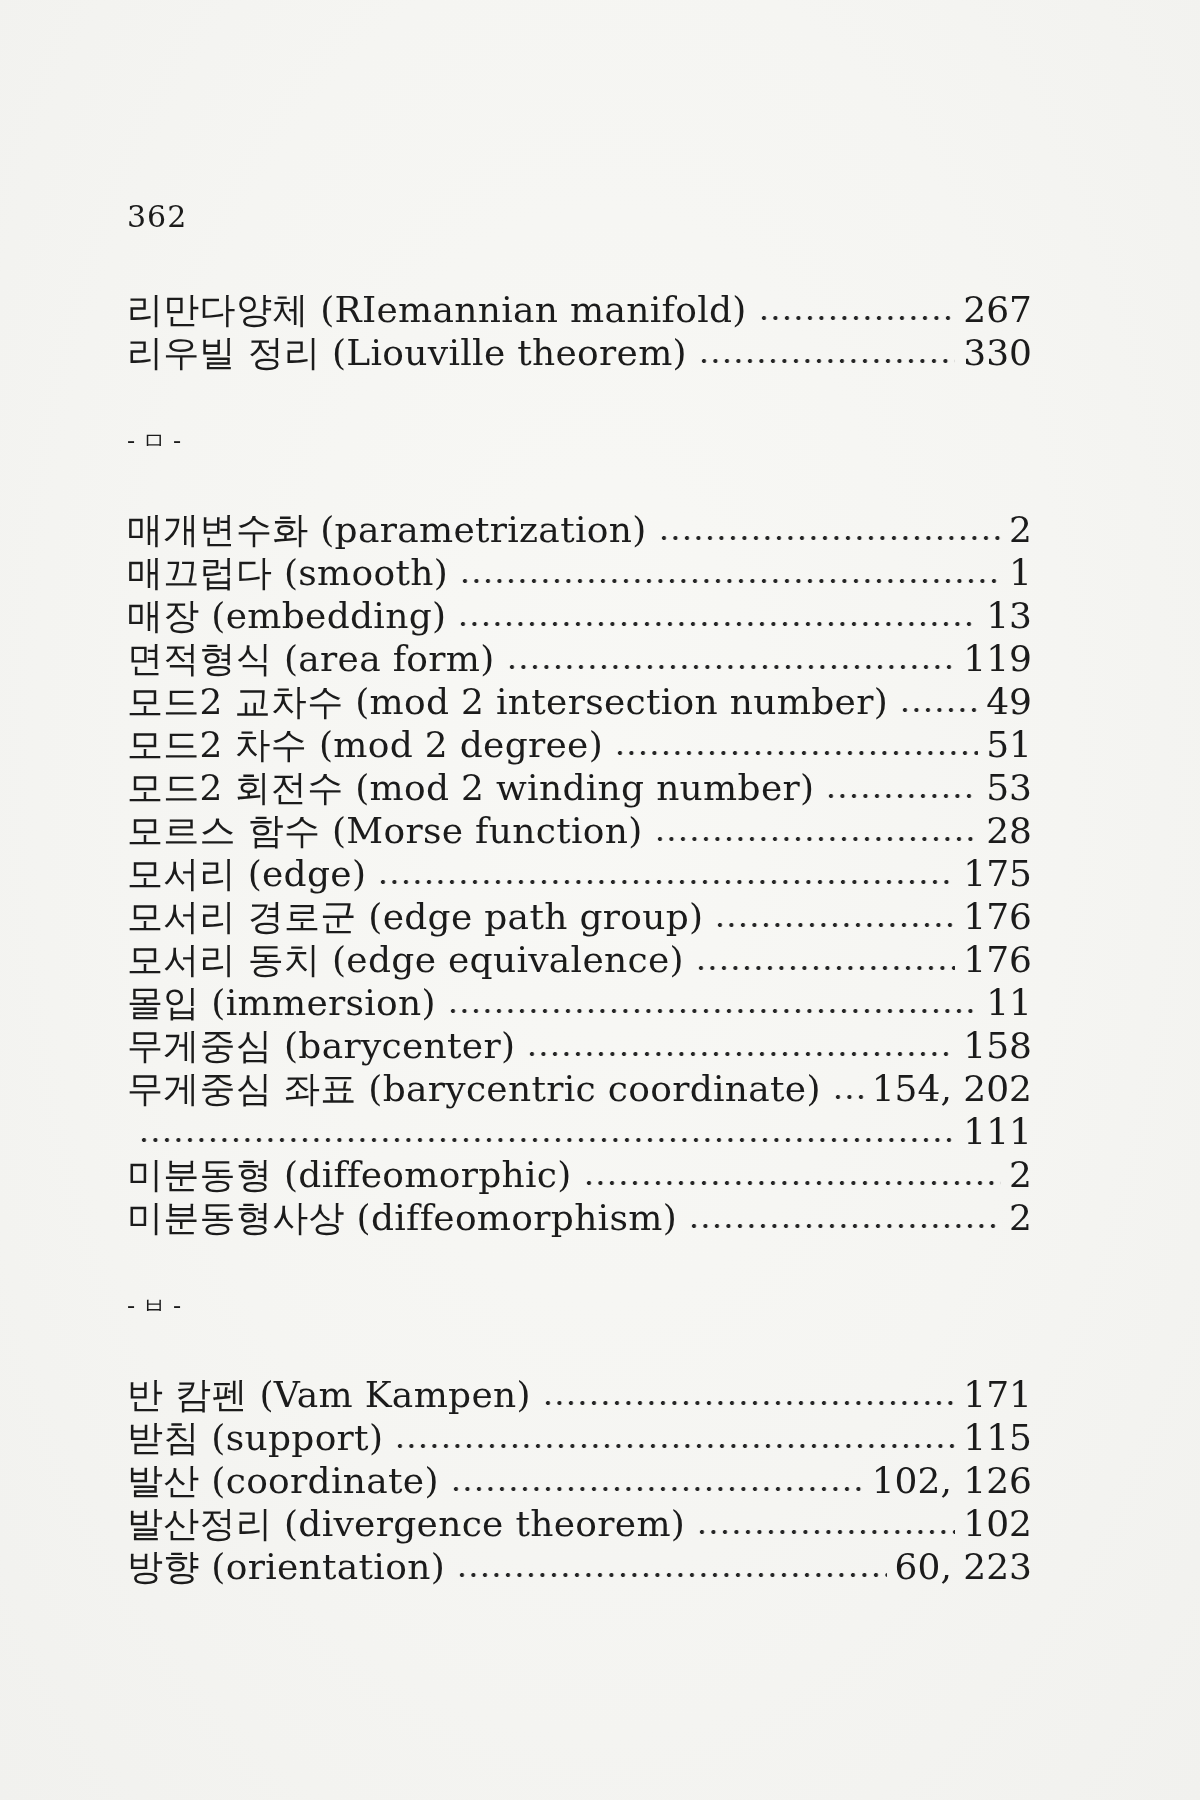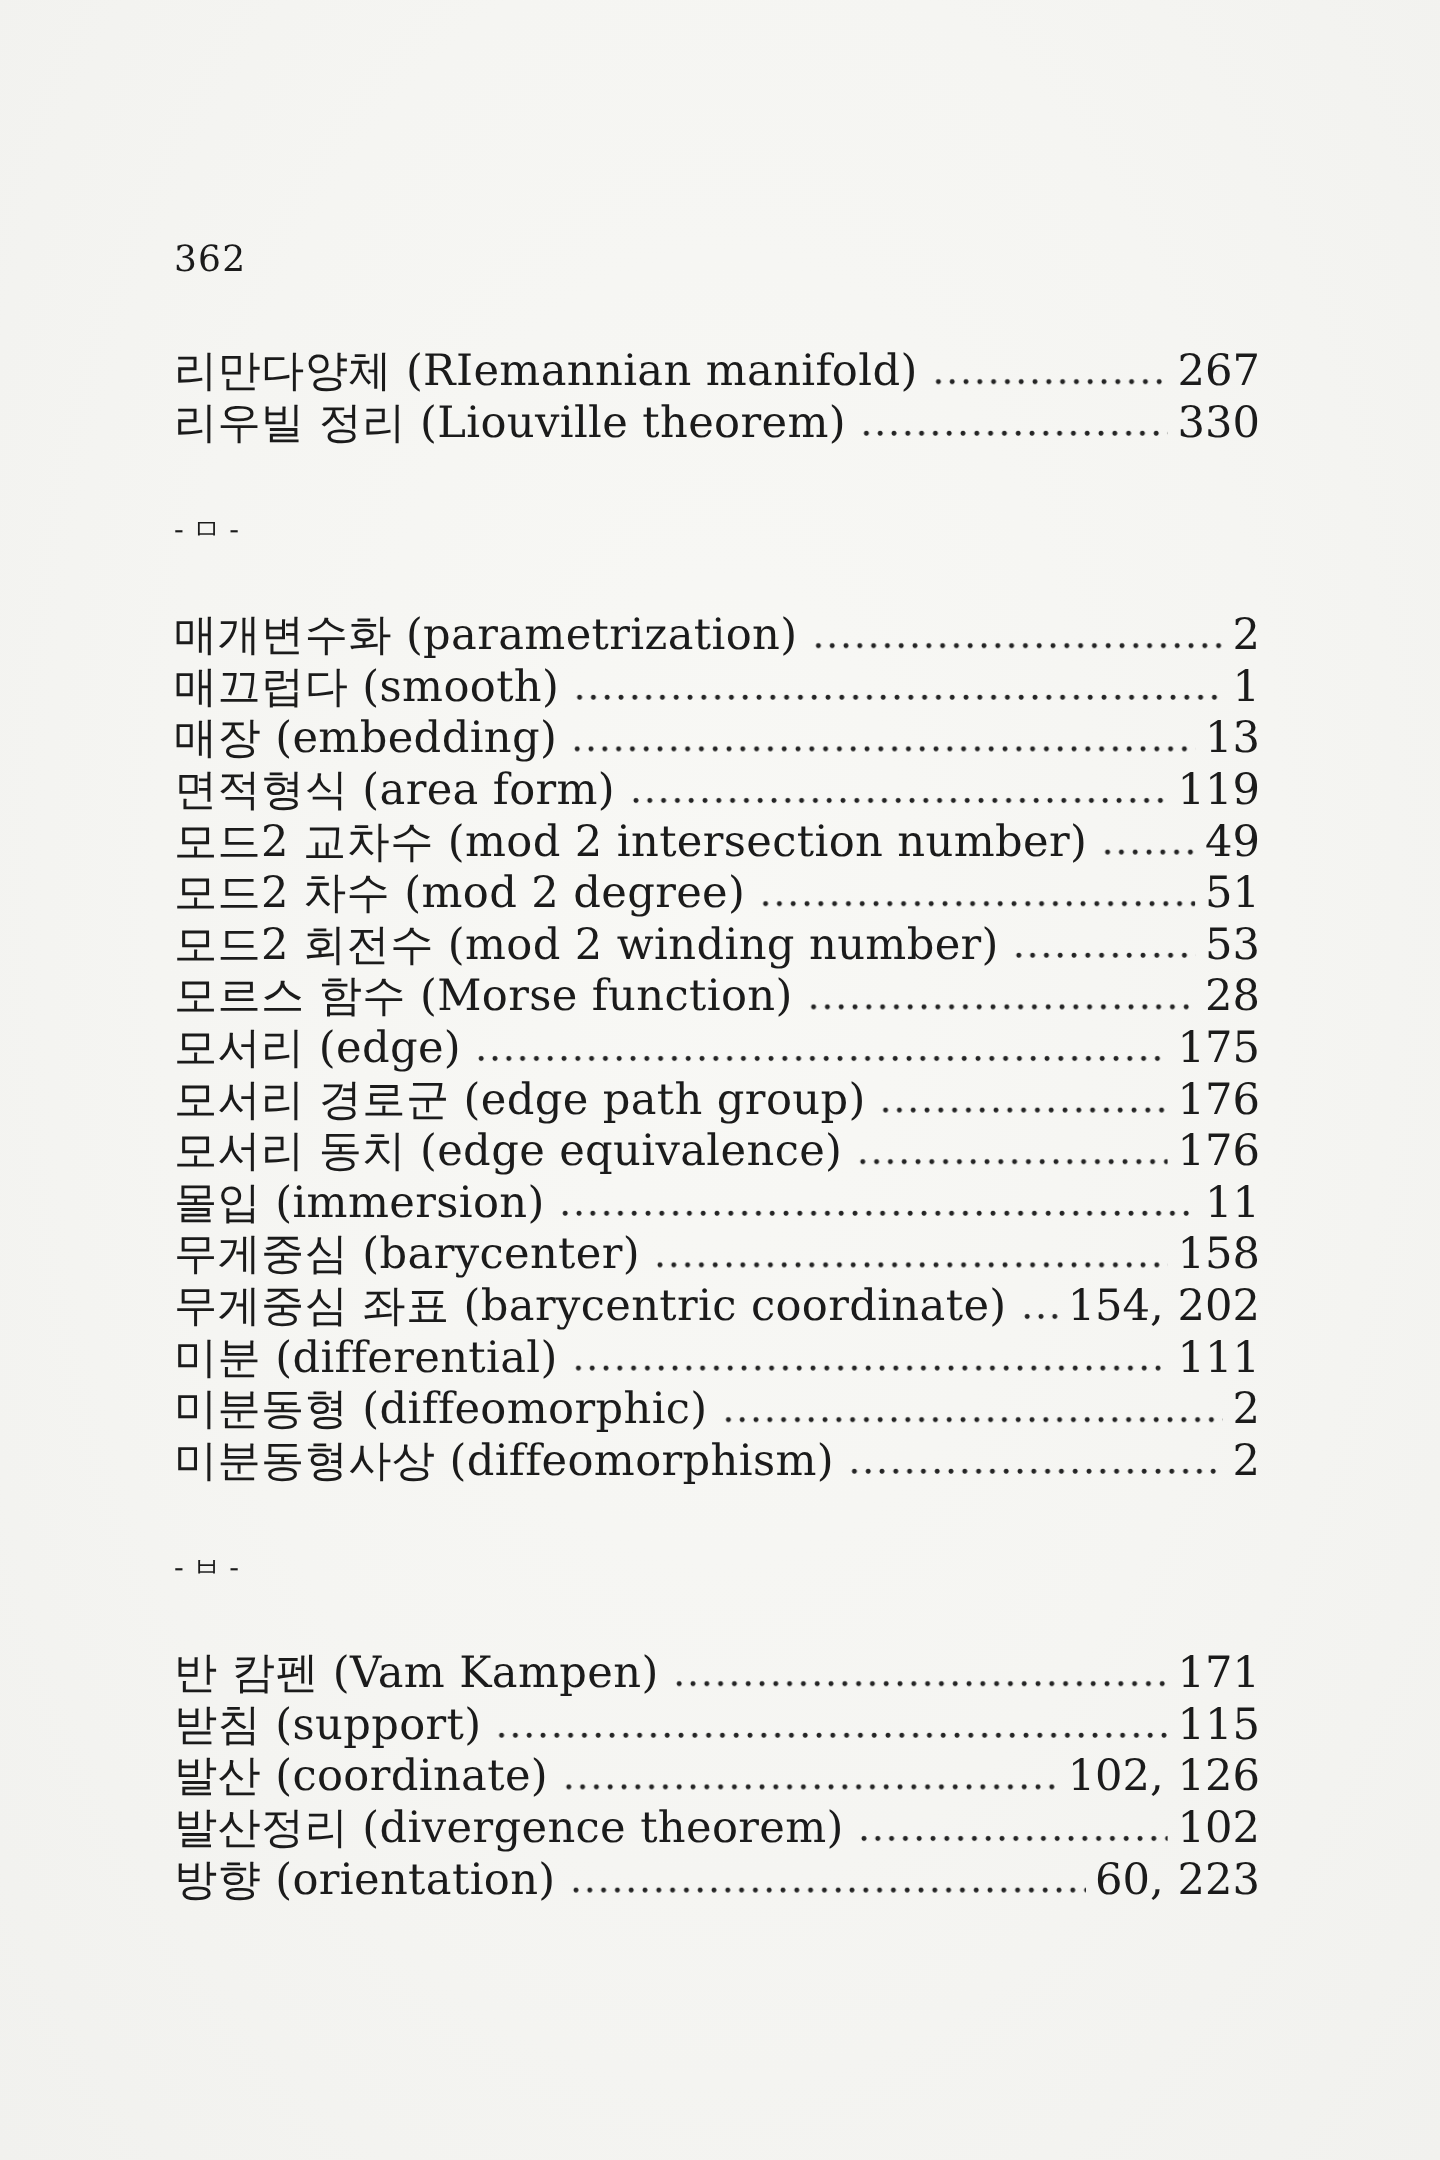--- a/index.html
+++ b/index.html
@@ -12,21 +12,21 @@
     width: 1200px;
     height: 1800px;
     margin: 0 auto;
     background: radial-gradient(ellipse at 50% 42%, #f8f8f5 0%, #f5f5f2 55%, #f1f1ee 100%);
     color: #1b1b1b;
     font-family: "DejaVu Serif", "Liberation Serif", serif;
     overflow: hidden;
   }
   .content-col {
     position: absolute;
-    left: 145px;
+    left: 127px;
     width: 905px;
     top: 0;
   }
   .pagenum {
     margin: 198px 0 0 0;
     font-size: 30px;
     line-height: 38px;
     letter-spacing: 1px;
   }
   .idx-section { margin: 0; }
@@ -172,21 +172,20 @@
     <span class="pg">158</span>
   </li>
 
   <li class="entry">
     <span class="term">무게중심 좌표 (barycentric coordinate)</span>
     <span class="dots"></span>
     <span class="pg">154, 202</span>
   </li>
 
   <li class="entry">
-    <span class="term">미분 (differential)</span>
     <span class="dots"></span>
     <span class="pg">111</span>
   </li>
 
   <li class="entry">
     <span class="term">미분동형 (diffeomorphic)</span>
     <span class="dots"></span>
     <span class="pg">2</span>
   </li>
 

